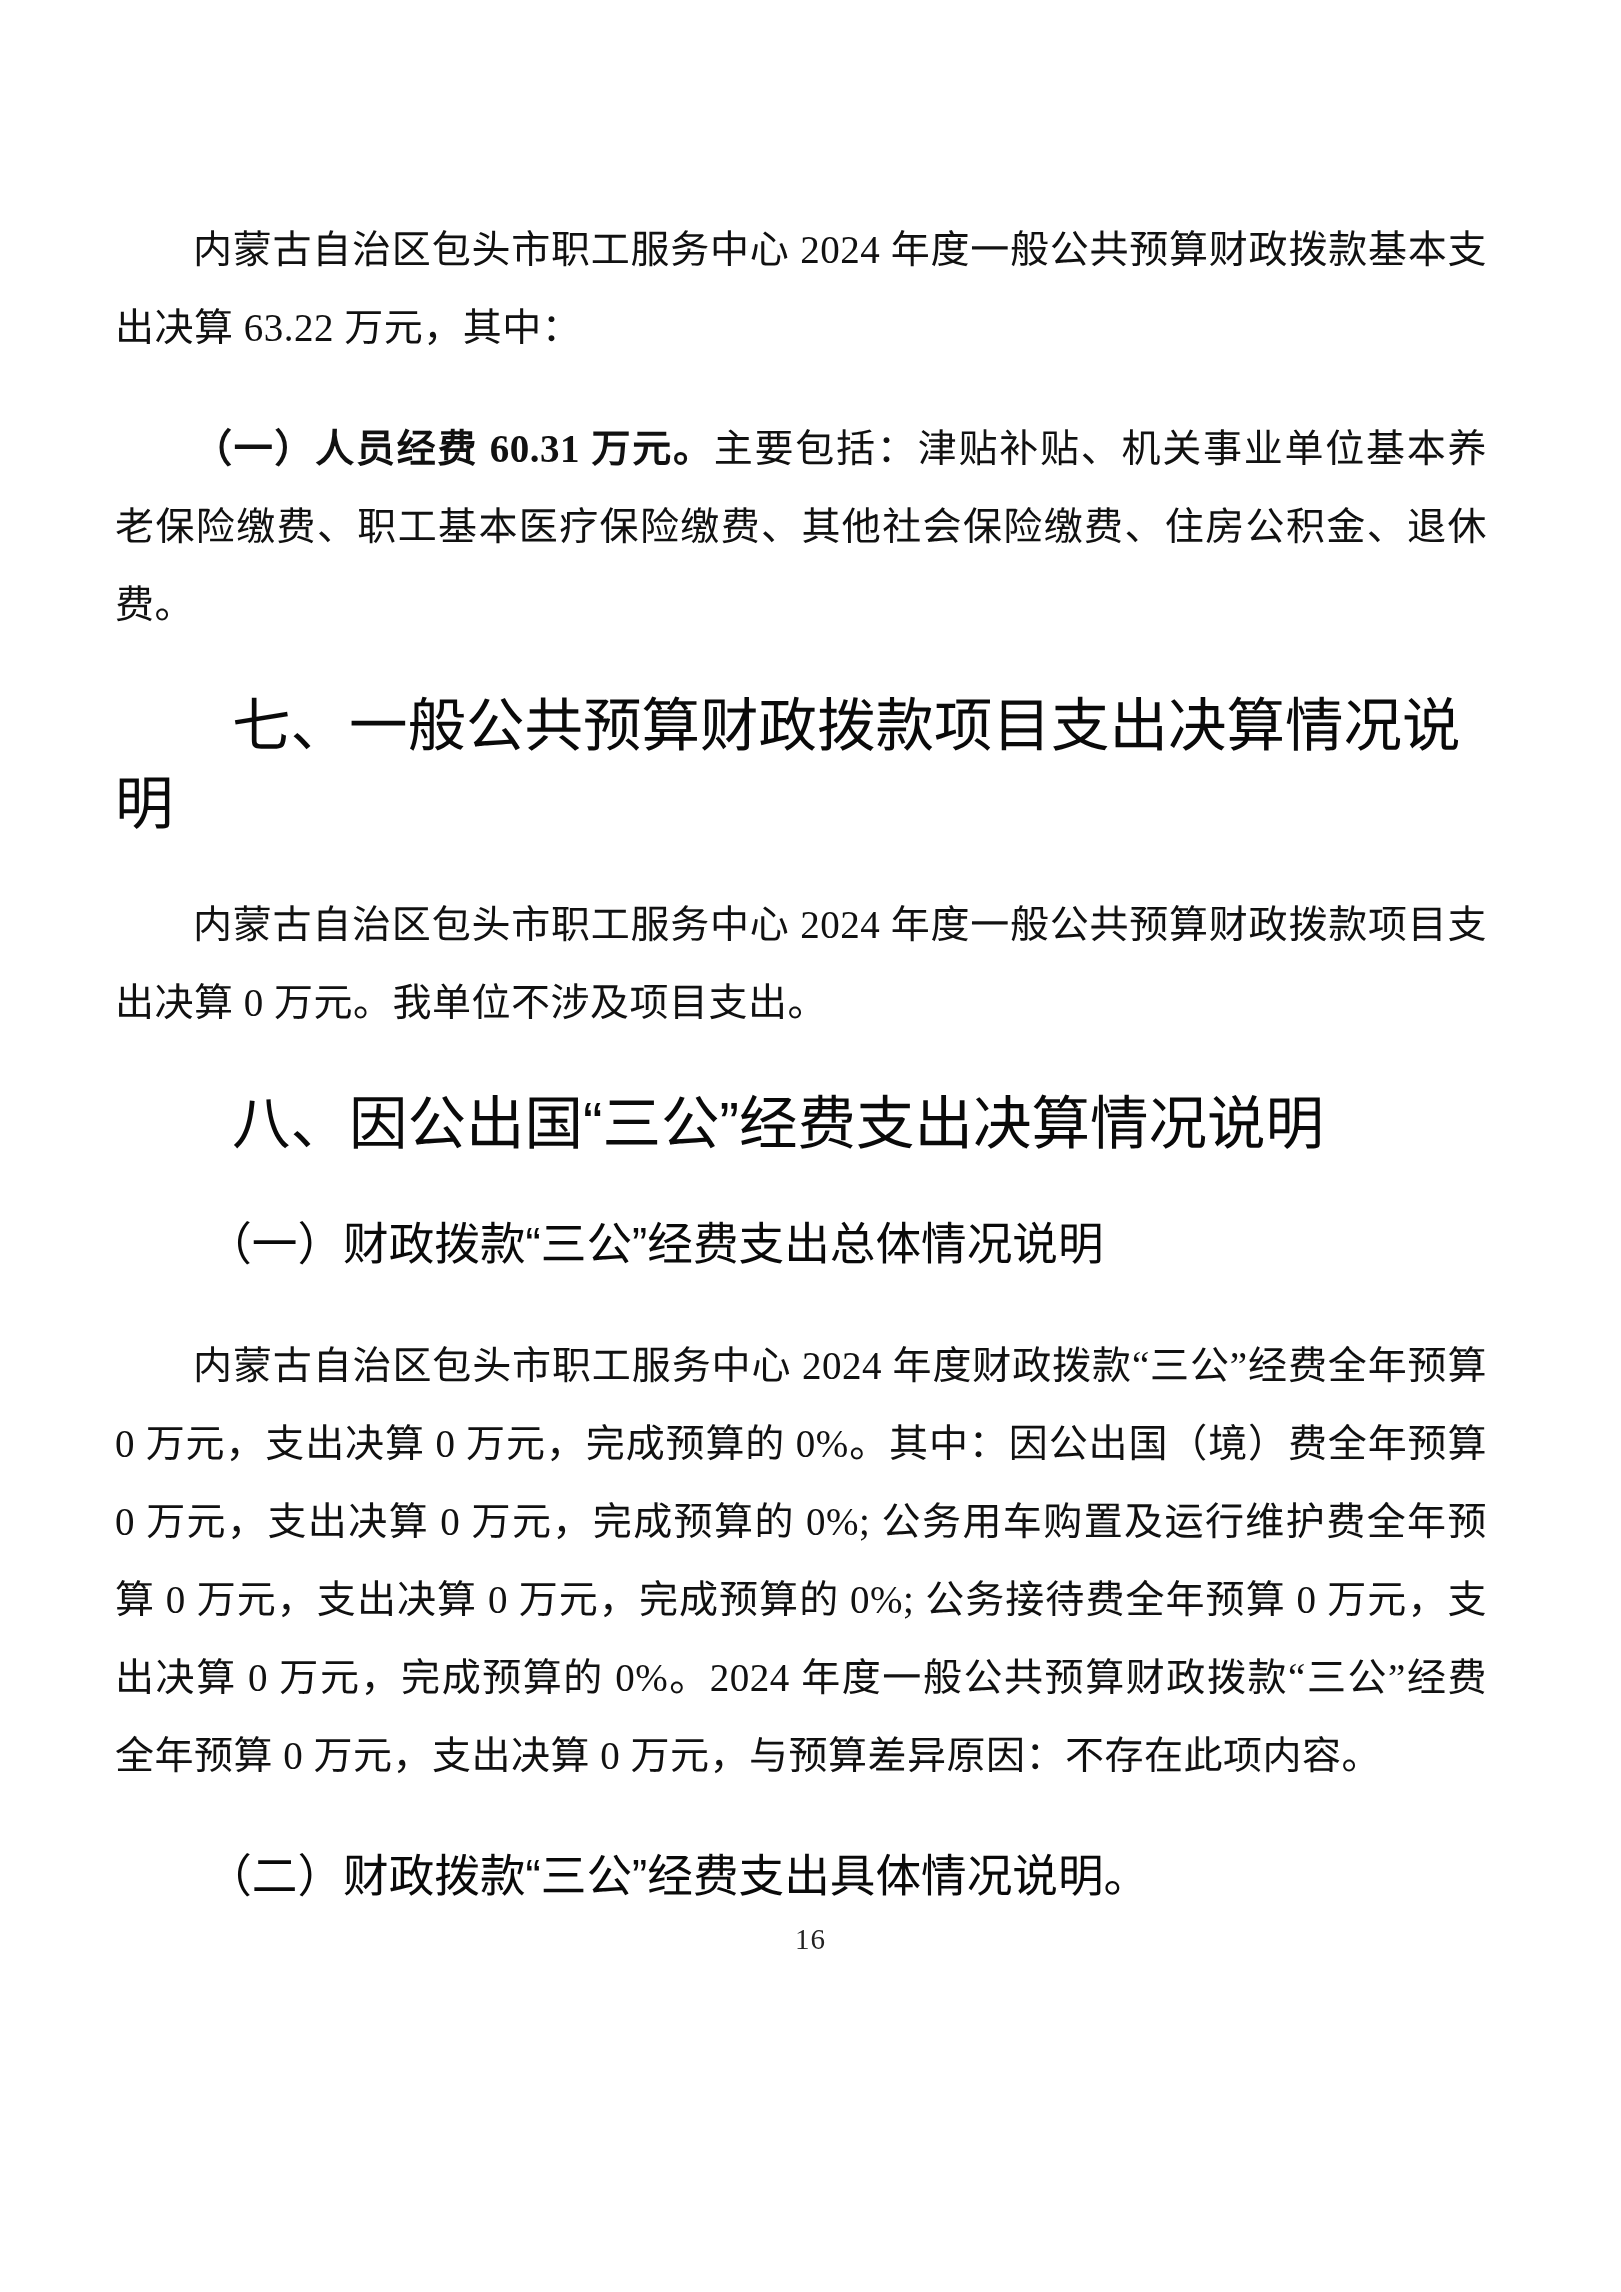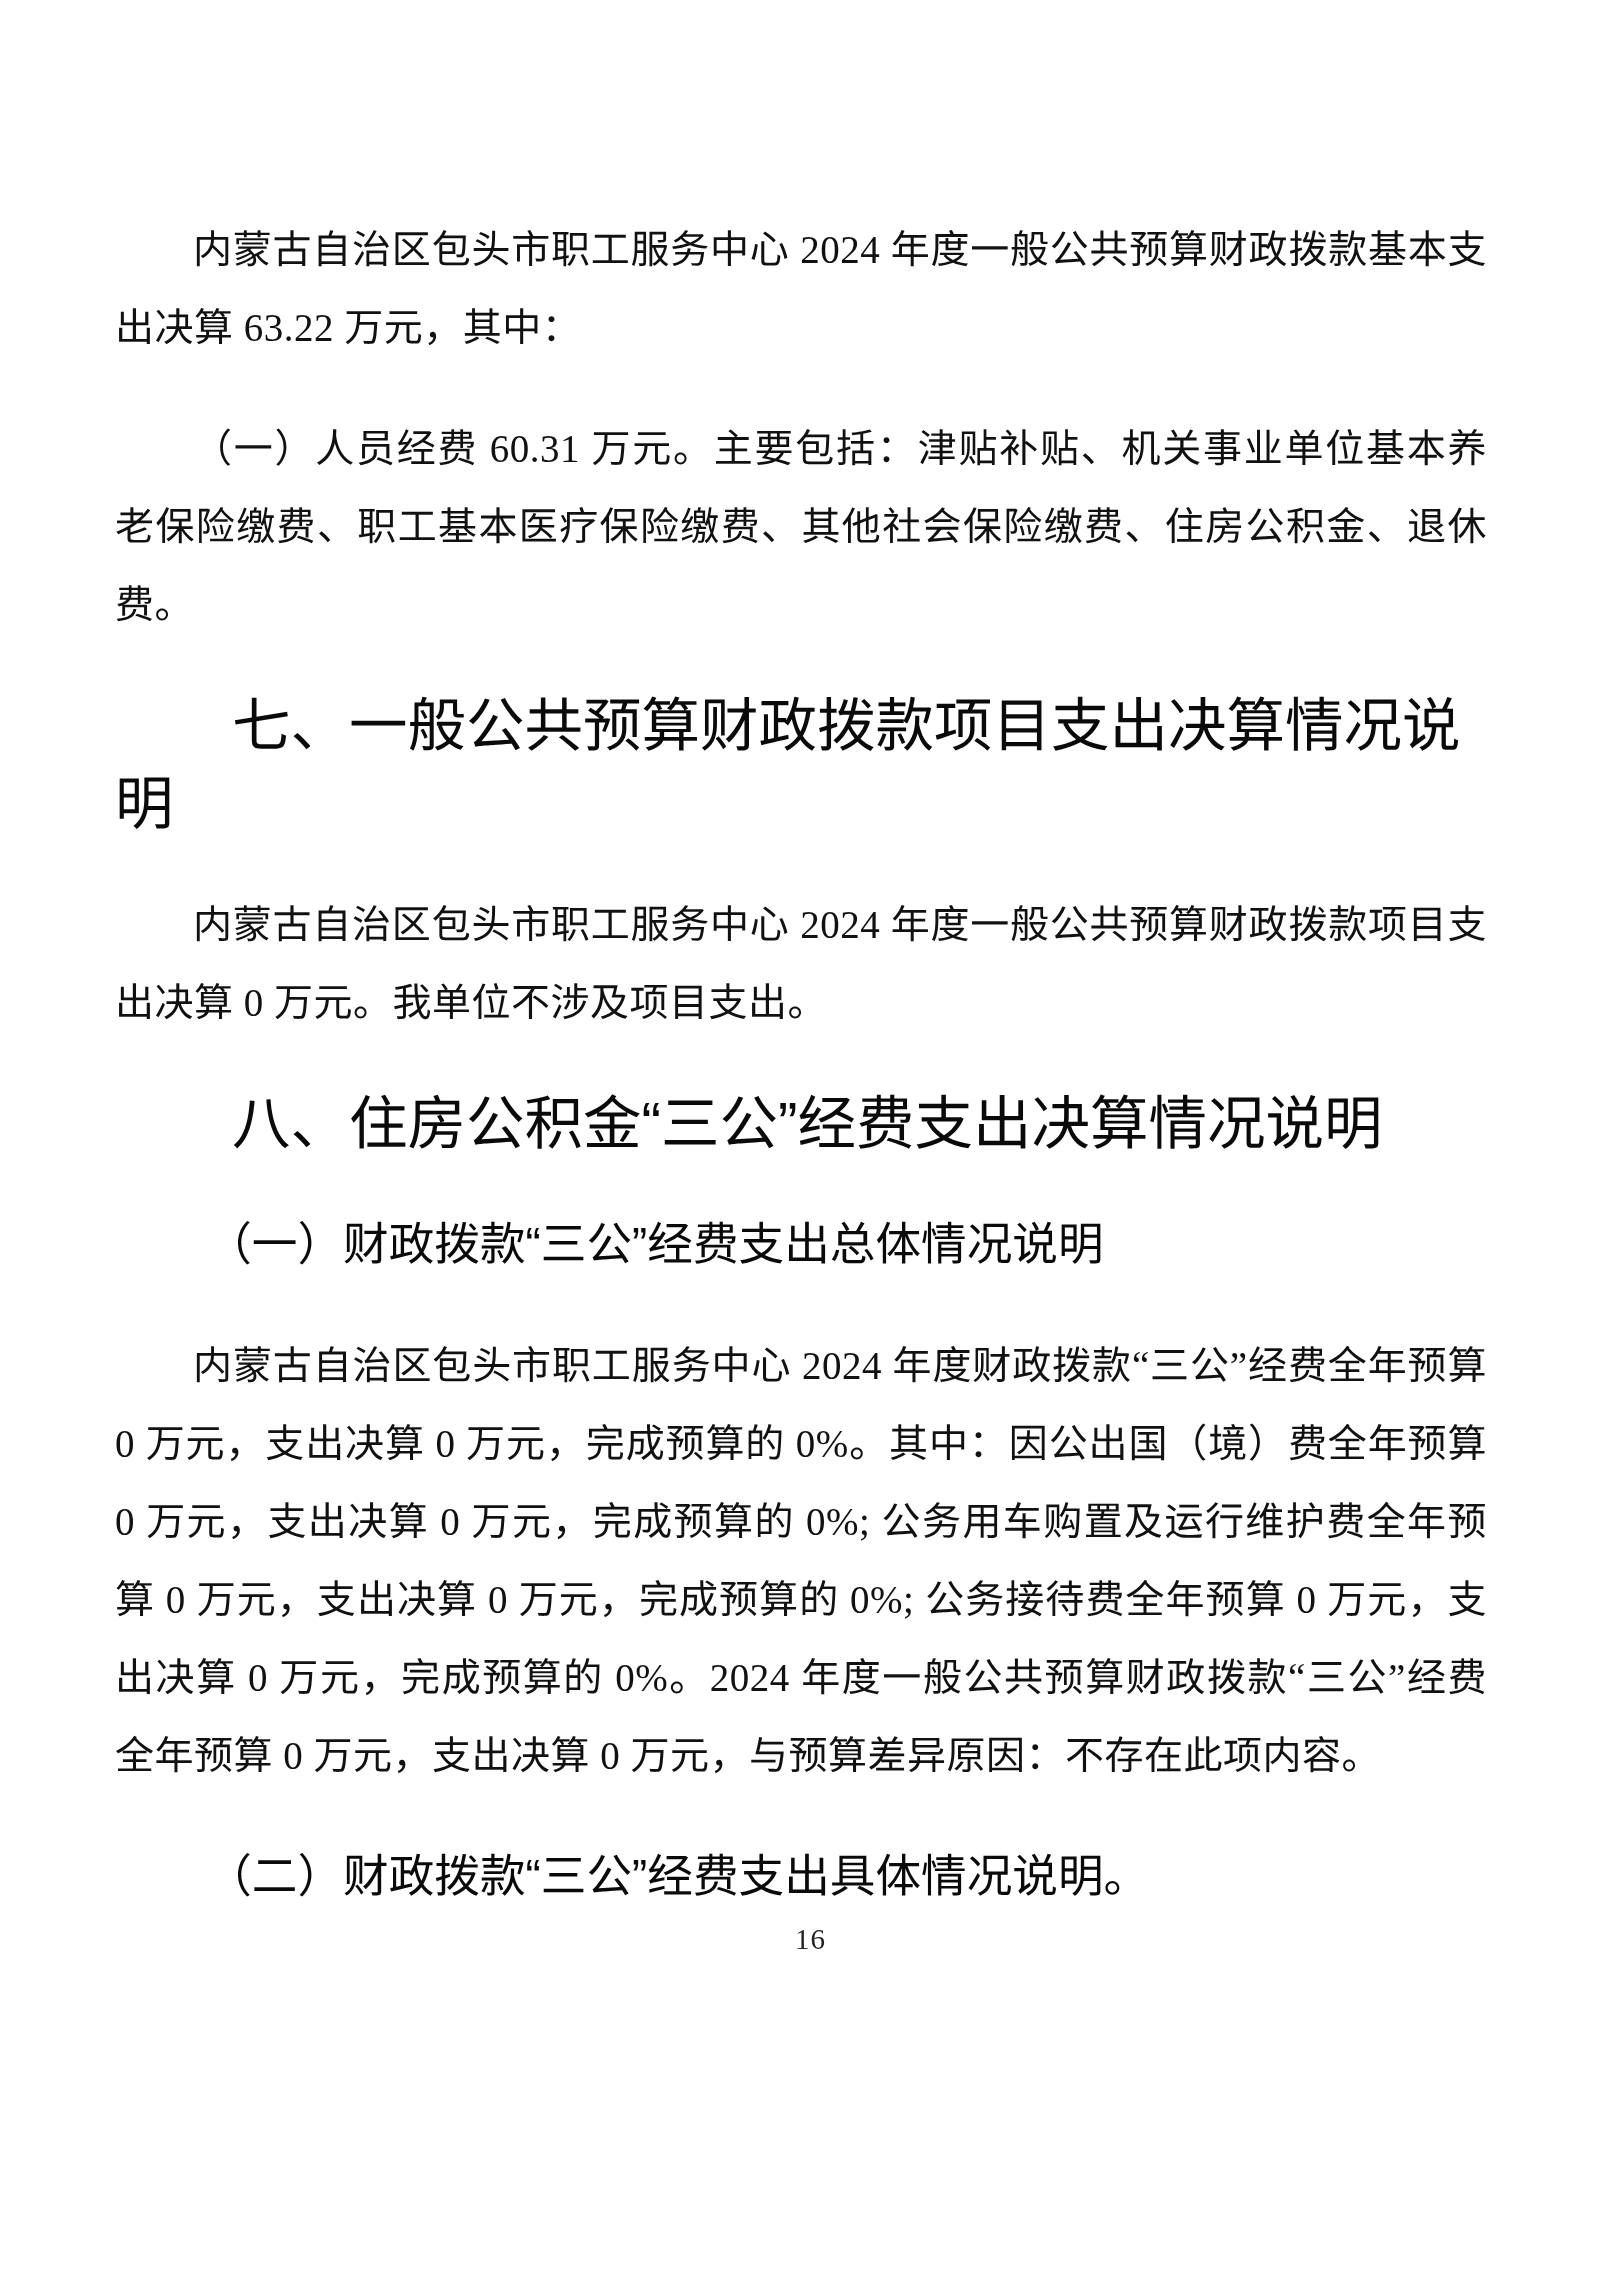--- a/index.html
+++ b/index.html
@@ -21,21 +21,21 @@
     overflow: hidden;
   }
   .body-para {
     margin: 0 0 43px 0;
     line-height: 78px;
     text-align: justify;
     text-indent: 2em;
     letter-spacing: 0.5px;
   }
   .body-para .lead {
-    font-weight: 400;
+    font-weight: 700;
   }
   .heading {
     margin: 0 0 43px 0;
     line-height: 78px;
     text-indent: 2em;
     font-weight: 400;
     font-family: "Liberation Sans", "DejaVu Sans", sans-serif;
     color: #0a0a0a;
   }
   .page-footer {
@@ -57,21 +57,21 @@
 
   <p class="body-para">内蒙古自治区包头市职工服务中心 2024 年度一般公共预算财政拨款基本支出决算 63.22 万元，其中：</p>
 
   <p class="body-para"><span class="lead">（一）人员经费 60.31 万元。</span><span>主要包括：津贴补贴、机关事业单位基本养老保险缴费、职工基本医疗保险缴费、其他社会保险缴费、住房公积金、退休费。</span></p>
 
 
   <h2 class="heading">七、一般公共预算财政拨款项目支出决算情况说明</h2>
 
   <p class="body-para">内蒙古自治区包头市职工服务中心 2024 年度一般公共预算财政拨款项目支出决算 0 万元。我单位不涉及项目支出。</p>
 
-  <h2 class="heading">八、住房公积金“三公”经费支出决算情况说明</h2>
+  <h2 class="heading">八、因公出国“三公”经费支出决算情况说明</h2>
 
   <h3 class="heading">（一）财政拨款“三公”经费支出总体情况说明</h3>
 
   <p class="body-para">内蒙古自治区包头市职工服务中心 2024 年度财政拨款“三公”经费全年预算 0 万元，支出决算 0 万元，完成预算的 0%。其中：因公出国（境）费全年预算 0 万元，支出决算 0 万元，完成预算的 0%; 公务用车购置及运行维护费全年预算 0 万元，支出决算 0 万元，完成预算的 0%; 公务接待费全年预算 0 万元，支出决算 0 万元，完成预算的 0%。2024 年度一般公共预算财政拨款“三公”经费全年预算 0 万元，支出决算 0 万元，与预算差异原因：不存在此项内容。</p>
 
   <h3 class="heading">（二）财政拨款“三公”经费支出具体情况说明。</h3>
 
   <div class="page-footer">16</div>
 
 </main>

